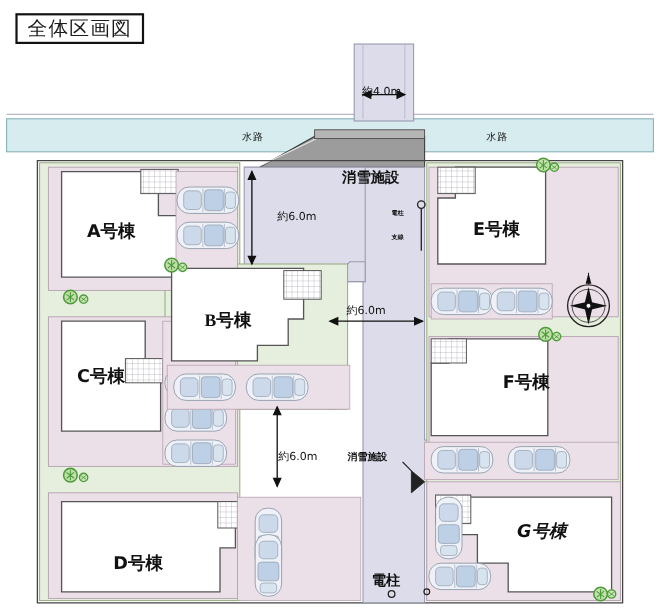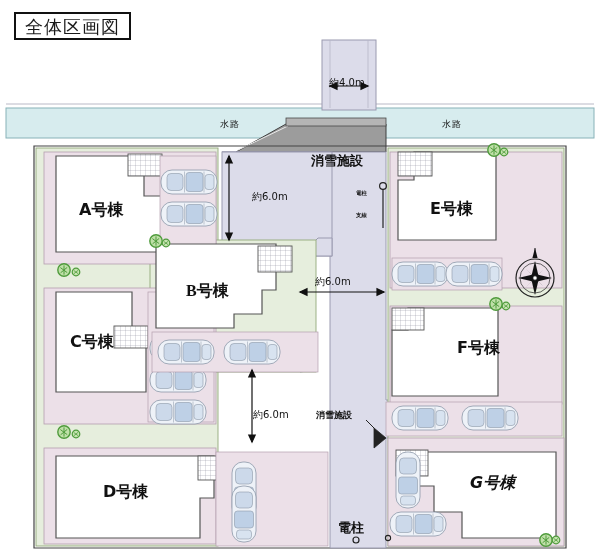--- a/index.html
+++ b/index.html
@@ -243,21 +243,21 @@
     <line x1="0" y1="-30" x2="0" y2="-20" stroke="#111" stroke-width="0.9"></line>
   </g>
 
 </svg>
 
 <div class="title-box">全体区画図</div>
 
 <div class="lbl lot-label" style="left:79px;top:200px;">A号棟</div>
 <div class="lbl lot-label" style="left:186px;top:281px;font-family:Liberation Serif, serif;">B号棟</div>
 <div class="lbl lot-label" style="left:70px;top:332px;">C号棟</div>
-<div class="lbl lot-label" style="left:103px;top:482px;">D号棟</div>
+<div class="lbl lot-label" style="left:103px;top:502px;">D号棟</div>
 <div class="lbl lot-label" style="left:430px;top:199px;">E号棟</div>
 <div class="lbl lot-label" style="left:429px;top:338px;margin-left:28px;">F号棟</div>
 <div class="lbl lot-label" style="left:470px;top:473px;font-style:italic;">G号棟</div>
 
 <div class="lbl dim-label" style="left:329px;top:76px;">約4.0m</div>
 <div class="lbl dim-label" style="left:252px;top:190px;">約6.0m</div>
 <div class="lbl dim-label" style="left:315px;top:275px;">約6.0m</div>
 <div class="lbl dim-label" style="left:253px;top:408px;">約6.0m</div>
 
 <div class="lbl water-label" style="left:220px;top:118px;">水路</div>

